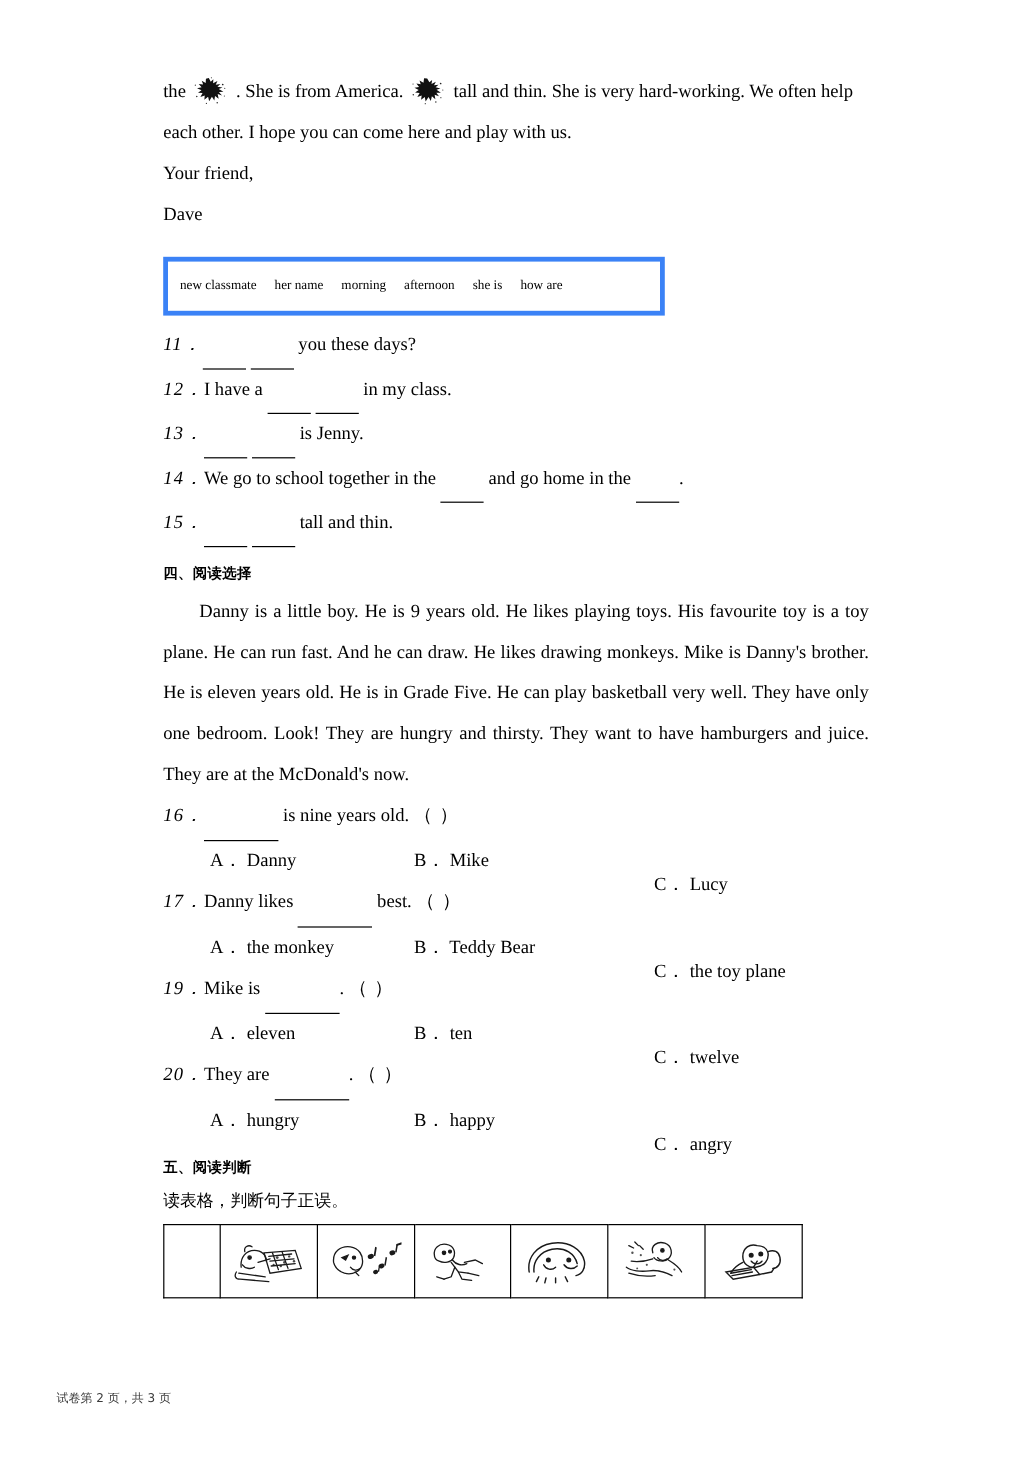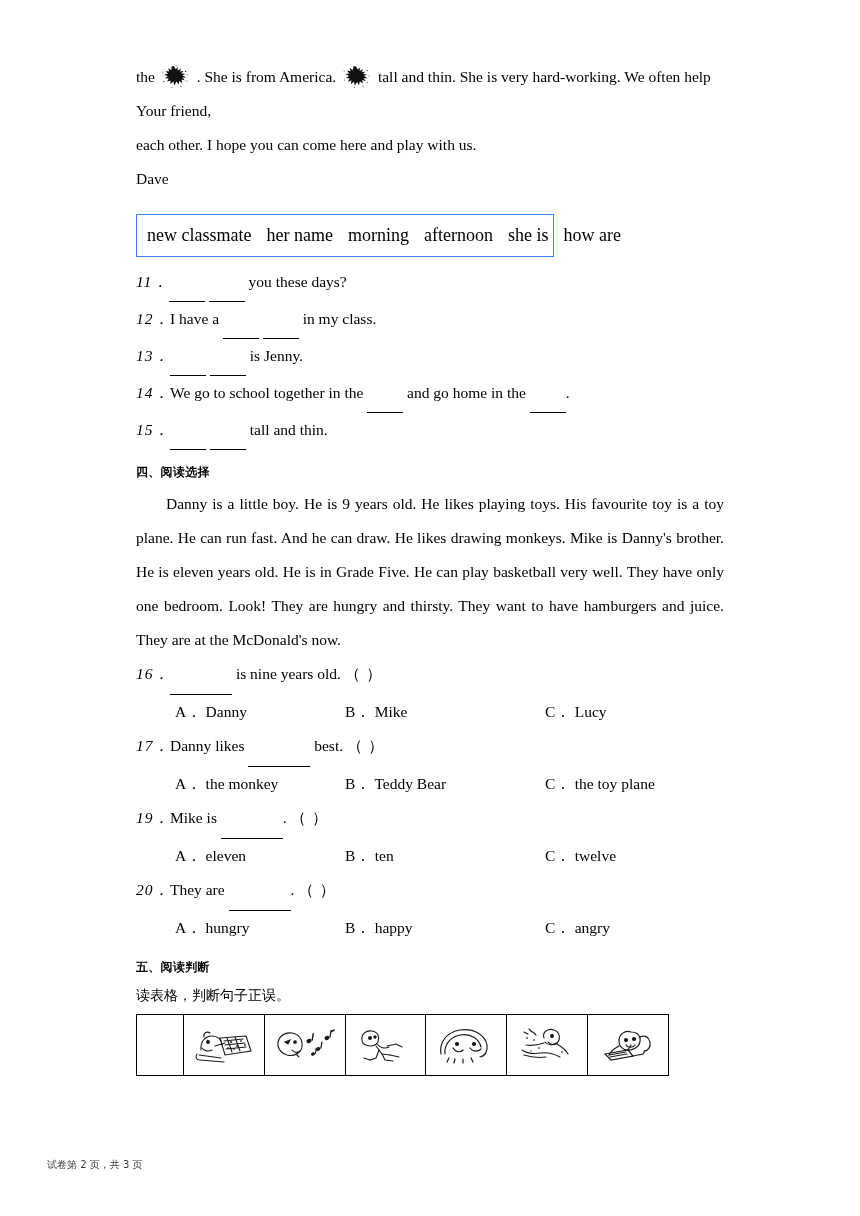--- a/index.html
+++ b/index.html
@@ -46,25 +46,25 @@
     vertical-align: -6px;
     margin: 0 2px;
     position: relative;
     top: 1px;
   }
   .blot svg { display: block; }
 
   
   .wordbank {
     box-sizing: border-box;
-    border: 1px solid #3b82f6;
+    border: 4px solid #3b82f6;
     width: 418px;
     padding: 9px 10px 10px 10px;
     margin-top: 18px;
-    font-size: 18px;
+    font-size: 11px;
     line-height: 22px;
     white-space: nowrap;
   }
   .wordbank .wb-item { display: inline-block; }
   .wordbank .wb-gap { display: inline-block; width: 15px; }
 
   
   .qline {
     font-size: 15.5px;
     line-height: 33px;
@@ -115,21 +115,21 @@
     position: relative;
     height: 34px;
   }
   .opt {
     position: absolute;
     top: 0;
     white-space: nowrap;
   }
   .opt-a { left: 39px; }
   .opt-b { left: 209px; }
-  .opt-c { left: 409px; }
+  .opt-c { left: 409px; margin-top: 20px; }
   .opt-k { letter-spacing: 0px; }
   .paren { letter-spacing: 1px; }
 
   
   .pic-table {
     border-collapse: collapse;
     margin-top: 3px;
     table-layout: fixed;
     width: 525px;
   }
@@ -200,22 +200,22 @@
           <circle cx="27.0" cy="11.0" r="0.5" fill="#333"></circle>
           <circle cx="2.4" cy="15.0" r="0.6" fill="#222"></circle>
           <circle cx="25.4" cy="17.4" r="0.5" fill="#333"></circle>
           <circle cx="12.4" cy="22.4" r="0.5" fill="#333"></circle>
           <circle cx="21.2" cy="21.0" r="0.6" fill="#222"></circle>
           <circle cx="2.2" cy="6.0" r="0.5" fill="#333"></circle>
         </svg>
       </span>
       <span>tall and thin. She is very hard-working. We often help</span>
     </p>
+    <p class="para nojust">each other. I hope you can come here and play with us.</p>
     <p class="para nojust">Your friend,</p>
-    <p class="para nojust">each other. I hope you can come here and play with us.</p>
     <p class="para nojust">Dave</p>
 
     <div class="wordbank" id="word-bank"><span class="wb-item">new classmate</span><span class="wb-gap"></span><span class="wb-item">her name</span><span class="wb-gap"></span><span class="wb-item">morning</span><span class="wb-gap"></span><span class="wb-item">afternoon</span><span class="wb-gap"></span><span class="wb-item">she is</span><span class="wb-gap"></span><span class="wb-item">how are</span></div>
 
     <div id="fill-questions" style="margin-top:8px;">
         <p class="qline"><span class="qnum">11．</span><span class="bl bl-m">&nbsp;</span><span> </span><span class="bl bl-m">&nbsp;</span><span>  you these days?</span></p>
         <p class="qline"><span class="qnum">12．</span><span>I have a </span><span class="bl bl-m">&nbsp;</span><span> </span><span class="bl bl-m">&nbsp;</span><span>  in my class.</span></p>
         <p class="qline"><span class="qnum">13．</span><span class="bl bl-m">&nbsp;</span><span> </span><span class="bl bl-m">&nbsp;</span><span>  is Jenny.</span></p>
         <p class="qline"><span class="qnum">14．</span><span>We go to school together in the </span><span class="bl bl-m">&nbsp;</span><span>  and go home in the  </span><span class="bl bl-m">&nbsp;</span><span>.</span></p>
         <p class="qline"><span class="qnum">15．</span><span class="bl bl-m">&nbsp;</span><span> </span><span class="bl bl-m">&nbsp;</span><span>  tall and thin.</span></p>

